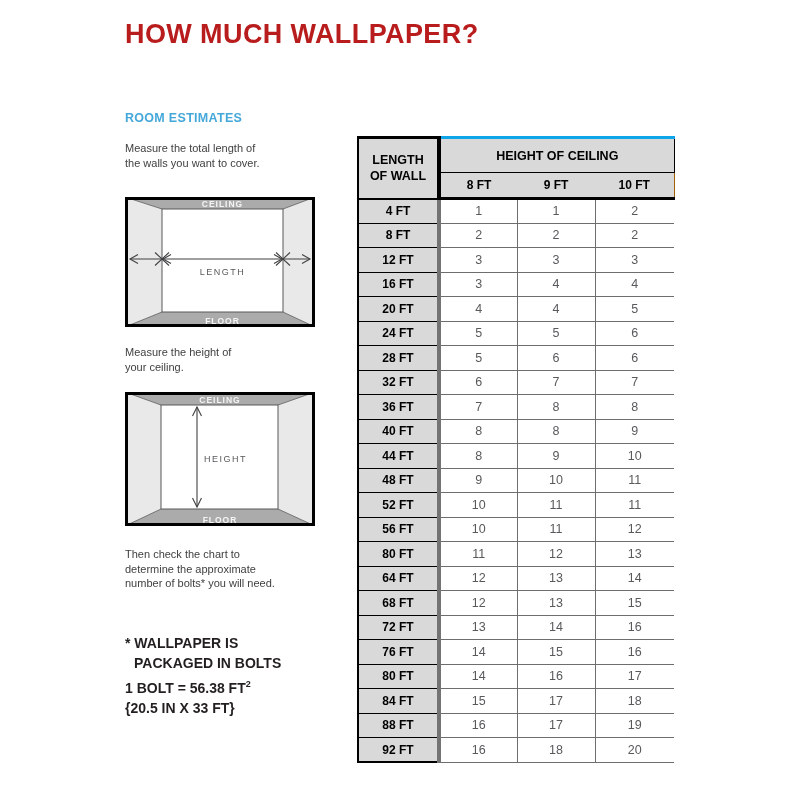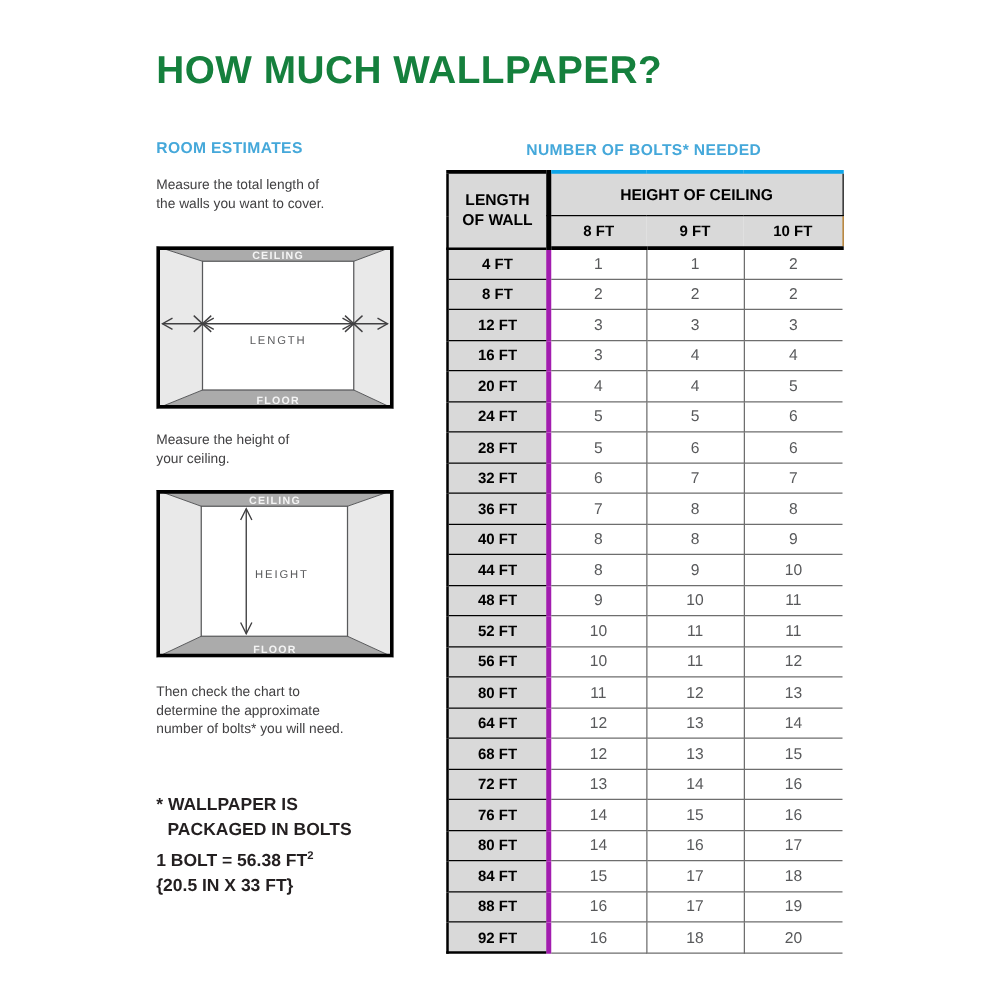--- a/index.html
+++ b/index.html
@@ -5,23 +5,23 @@
   * { margin: 0; padding: 0; box-sizing: border-box; }
   html, body { width: 800px; height: 800px; background: #ffffff; }
   body {
     font-family: "Liberation Sans", "DejaVu Sans", sans-serif;
     position: relative;
     color: #414042;
   }
   .page { position: absolute; inset: 0; background: #fff; overflow: hidden; }
 
   .title {
-    position: absolute; left: 125px; top: 38px;
-    font-size: 31px; font-weight: bold; letter-spacing: 0.4px;
-    color: #15803d;
+    position: absolute; left: 125px; top: 19px;
+    font-size: 27px; font-weight: bold; letter-spacing: 0.4px;
+    color: #b91c1c;
   }
 
   
   .sec-heading {
     position: absolute; left: 125px; top: 111px;
     font-size: 12.5px; font-weight: bold; letter-spacing: 0.3px;
     color: #45A8DA;
   }
   .para {
     position: absolute; left: 125px;
@@ -80,21 +80,21 @@
     background: #D9D9D9; color: #000; height: 26px;
     font-size: 12px; font-weight: bold;
     border-bottom: 3px solid #000;
   }
   .sub-header.last { border-right: 1px solid #a16207; }
 
   .bolts-table tbody td { height: 24.5px; }
   td.wall-cell {
     background: #D9D9D9; color: #000;
     font-size: 12px; font-weight: bold;
-    border-left: 2px solid #000; border-right: 4px solid #a21caf;
+    border-left: 2px solid #000; border-right: 4px solid #737373;
     border-bottom: 1px solid #000;
   }
   .bolts-table tbody tr:last-child td.wall-cell { border-bottom: 2px solid #000; }
   td.val-cell {
     color: #58595B; font-size: 12.5px;
     border-bottom: 1px solid #6E6E6E; border-right: 1px solid #6E6E6E;
     background: #fff;
   }
   td.val-cell.last { border-right: none; }
 
@@ -176,21 +176,20 @@
   <div class="footnote">
     <span>* WALLPAPER IS</span>
     <span class="indent">PACKAGED IN BOLTS</span>
   </div>
 
   <div class="bolt-info">
     <div><span>1 BOLT = 56.38 FT</span><sup>2</sup></div>
     <div>{20.5 IN X 33 FT}</div>
   </div>
 
-  <div class="table-heading">NUMBER OF BOLTS* NEEDED</div>
 
   <table class="bolts-table">
     <colgroup>
         <col class="c1">
         <col class="c2">
         <col class="c3">
         <col class="c4">
       </colgroup>
     <thead>
       <tr>

